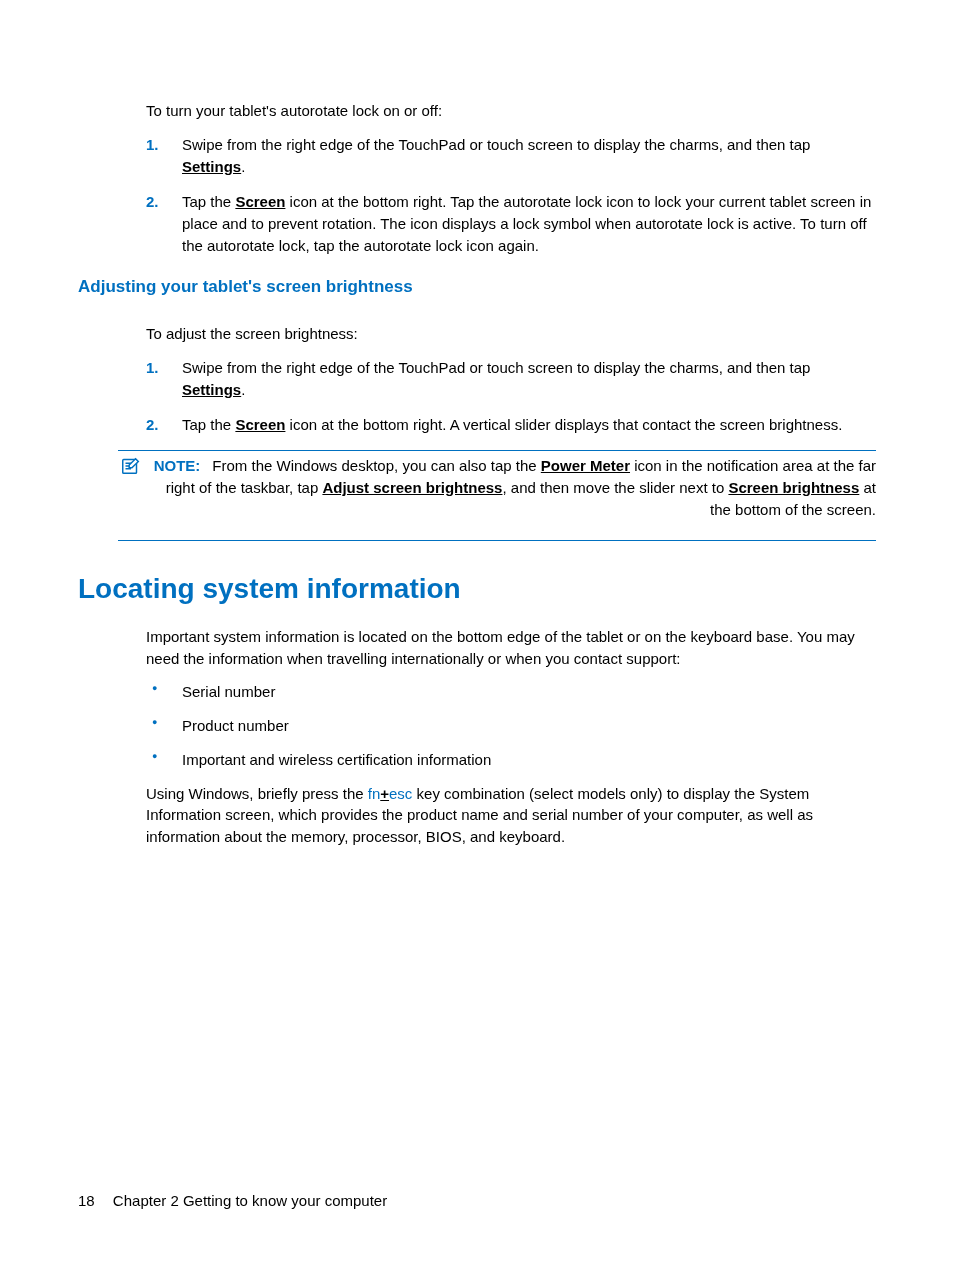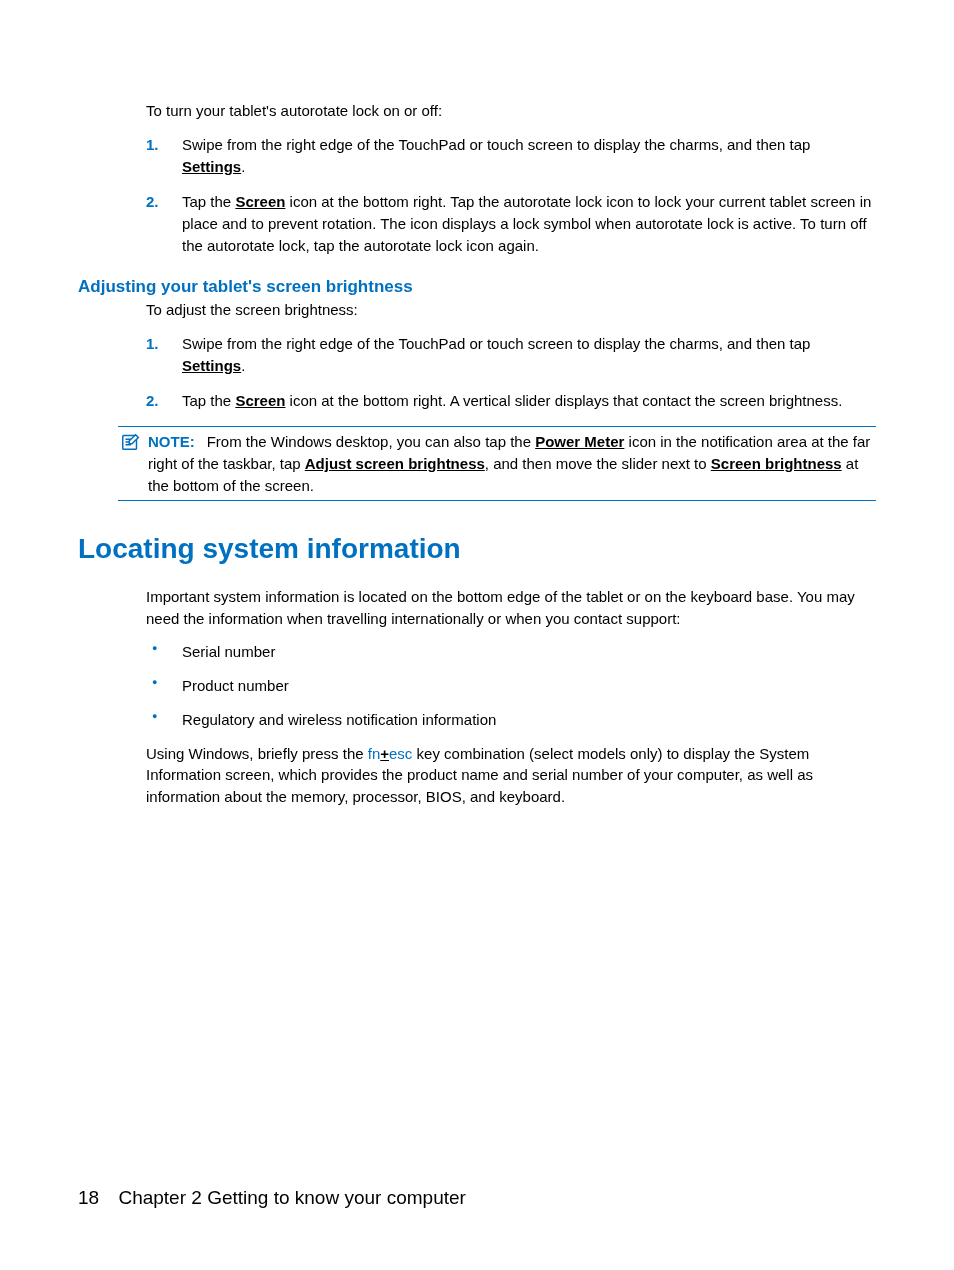--- a/index.html
+++ b/index.html
@@ -15,45 +15,46 @@
       padding: 100px 78px 0 78px;
     }
     .indent { margin-left: 68px; }
     p { margin-bottom: 12px; }
     ol.numbered { list-style: none; margin-left: 68px; margin-bottom: 14px; }
     ol.numbered > li { position: relative; padding-left: 36px; margin-bottom: 14px; }
     ol.numbered > li .num { position: absolute; left: 0; top: 0; color: #0070c0; font-weight: bold; }
     ul.bulleted { list-style: none; margin-left: 68px; }
     ul.bulleted > li { position: relative; padding-left: 36px; margin-bottom: 12px; }
     ul.bulleted > li::before { content: "●"; position: absolute; left: 6px; top: 1px; color: #0070c0; font-size: 9px; }
-    h3.sub { color: #0070c0; font-size: 17px; font-weight: bold; margin: 18px 0 0 0; }
+    h3.sub { color: #0070c0; font-size: 17px; font-weight: bold; margin: 18px 0 24px 0; }
     h2.main { color: #0070c0; font-size: 28px; font-weight: bold; margin: 28px 0 16px 0; }
     .note-box {
       margin-left: 40px;
       border-top: 1px solid #0070c0;
       border-bottom: 1px solid #0070c0;
-      padding: 4px 0 4px 0;
+      padding: 4px 0 20px 0;
       margin-bottom: 20px;
       position: relative;
+      text-align: right;
     }
     .note-box .note-body { padding-left: 30px; }
     .note-icon {
       position: absolute;
       left: 2px; top: 4px;
       width: 22px; height: 22px;
       color: #0070c0;
     }
     .note-label { color: #0070c0; font-weight: bold; margin-right: 12px; }
     .bold { font-weight: bold; text-decoration: underline; }
     .keycap { color: #0070c0; }
     .footer {
       position: absolute;
       bottom: 58px;
       left: 78px;
-      font-size: 19px;
+      font-size: 15px;
     }
     .footer .pn { margin-right: 14px; }
   </style>
 </head>
 <body>
 
 <p class="indent">To turn your tablet's autorotate lock on or off:</p>
 
 <ol class="numbered">
   <li>
@@ -94,21 +95,21 @@
   </div>
 </div>
 
 <h2 class="main">Locating system information</h2>
 
 <p class="indent">Important system information is located on the bottom edge of the tablet or on the keyboard base. You may need the information when travelling internationally or when you contact support:</p>
 
 <ul class="bulleted">
   <li>Serial number</li>
   <li>Product number</li>
-  <li>Regulatory and wireless notification information</li>
+  <li>Important and wireless certification information</li>
 </ul>
 
 <p class="indent">
   <span>Using Windows, briefly press the </span><span class="keycap">fn</span><span class="bold">+</span><span class="keycap">esc</span><span> key combination (select models only) to display the System Information screen, which provides the product name and serial number of your computer, as well as information about the memory, processor, BIOS, and keyboard.</span>
 </p>
 
 <div class="footer">
   <span class="pn">18</span>
   <span>Chapter 2   Getting to know your computer</span>
 </div>

